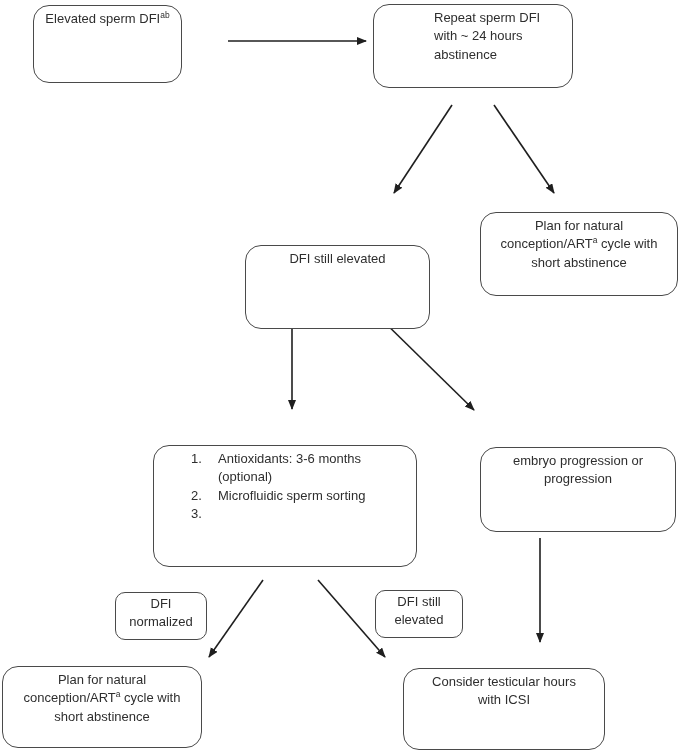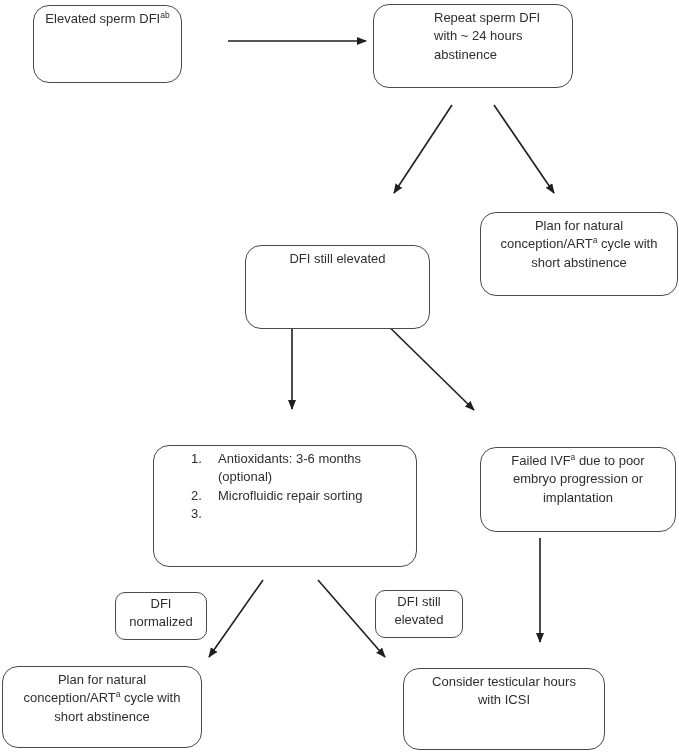--- a/index.html
+++ b/index.html
@@ -121,31 +121,30 @@
     <div>short abstinence</div>
   </div>
 
   <div class="node list-node b5">
     <div class="li-row">
       <span class="li-num">1.</span>
       <span class="li-text">Antioxidants: 3-6 months (optional)</span>
     </div>
     <div class="li-row">
       <span class="li-num">2.</span>
-      <span class="li-text">Microfluidic repair sorting</span>
+      <span class="li-text">Microfluidic sperm sorting</span>
     </div>
     <div class="li-row">
       <span class="li-num">3.</span>
     </div>
   </div>
 
   <div class="node b6">
-    <div><span>Failed IVF</span><sup>a</sup><span> due to poor</span></div>
     <div>embryo progression or</div>
-    <div>implantation</div>
+    <div>progression</div>
   </div>
 
   <div class="node small b7">
     <div>DFI</div>
     <div>normalized</div>
   </div>
 
   <div class="node small b8">
     <div>DFI still</div>
     <div>elevated</div>

